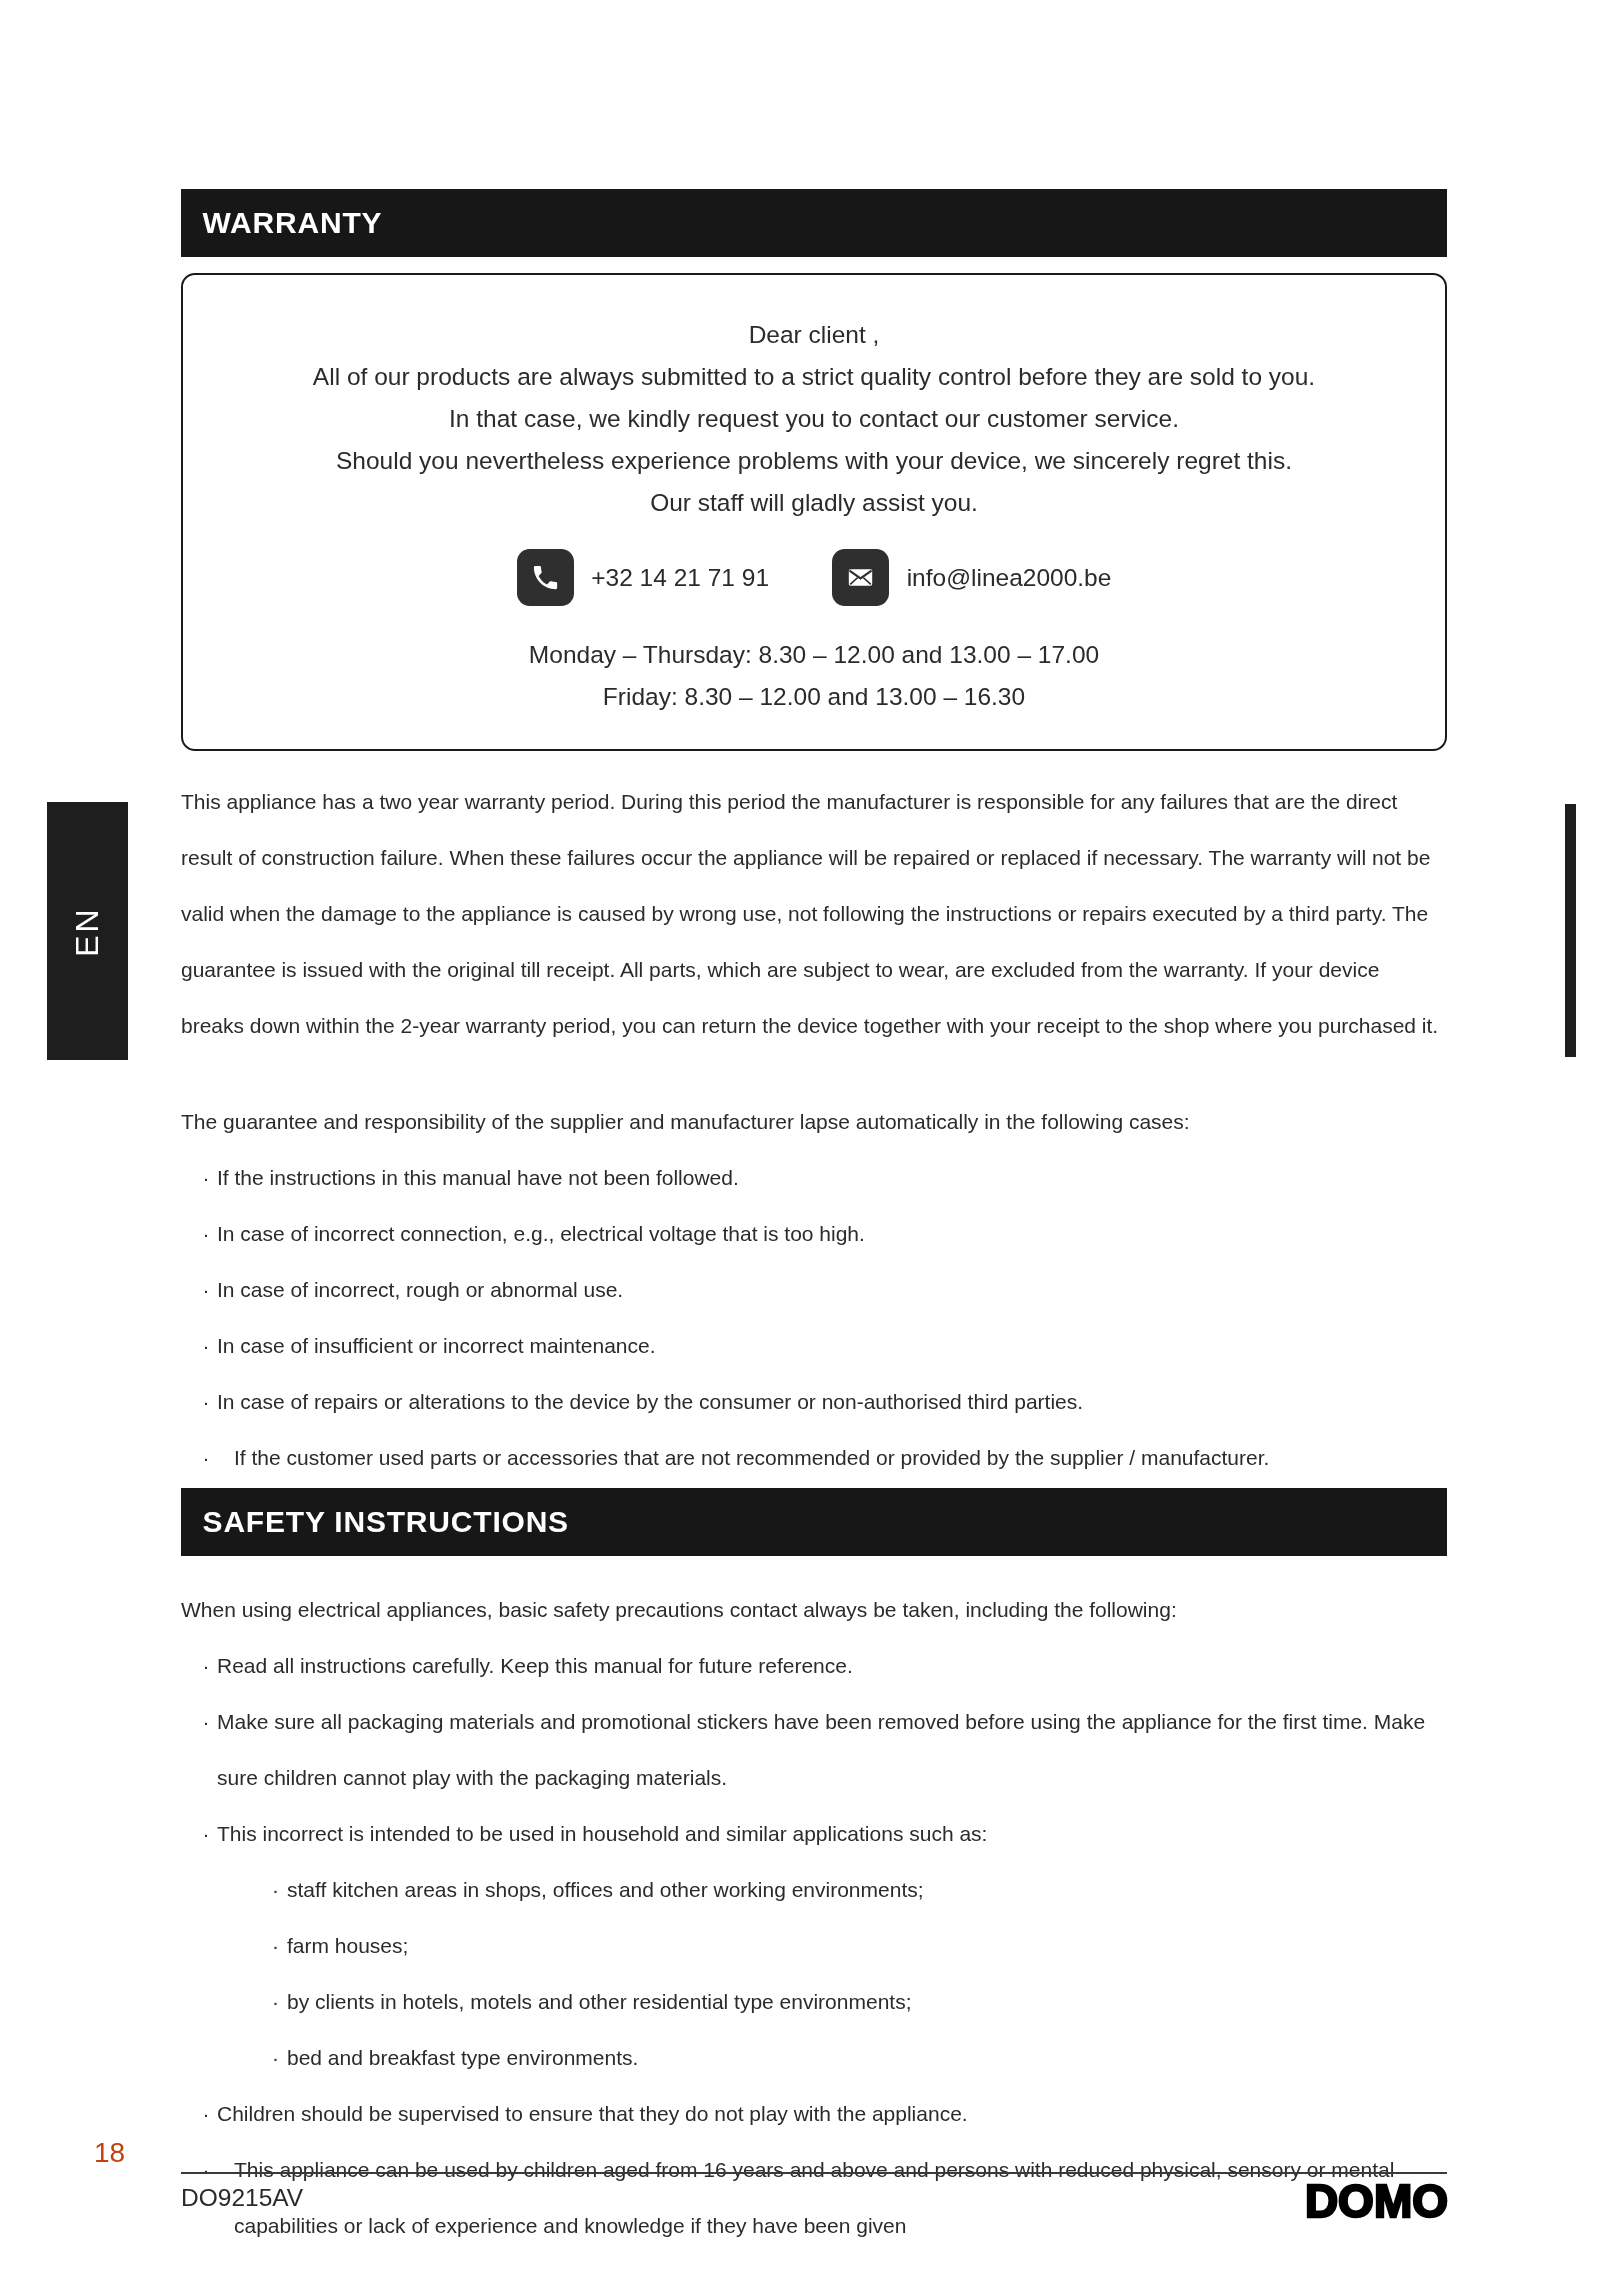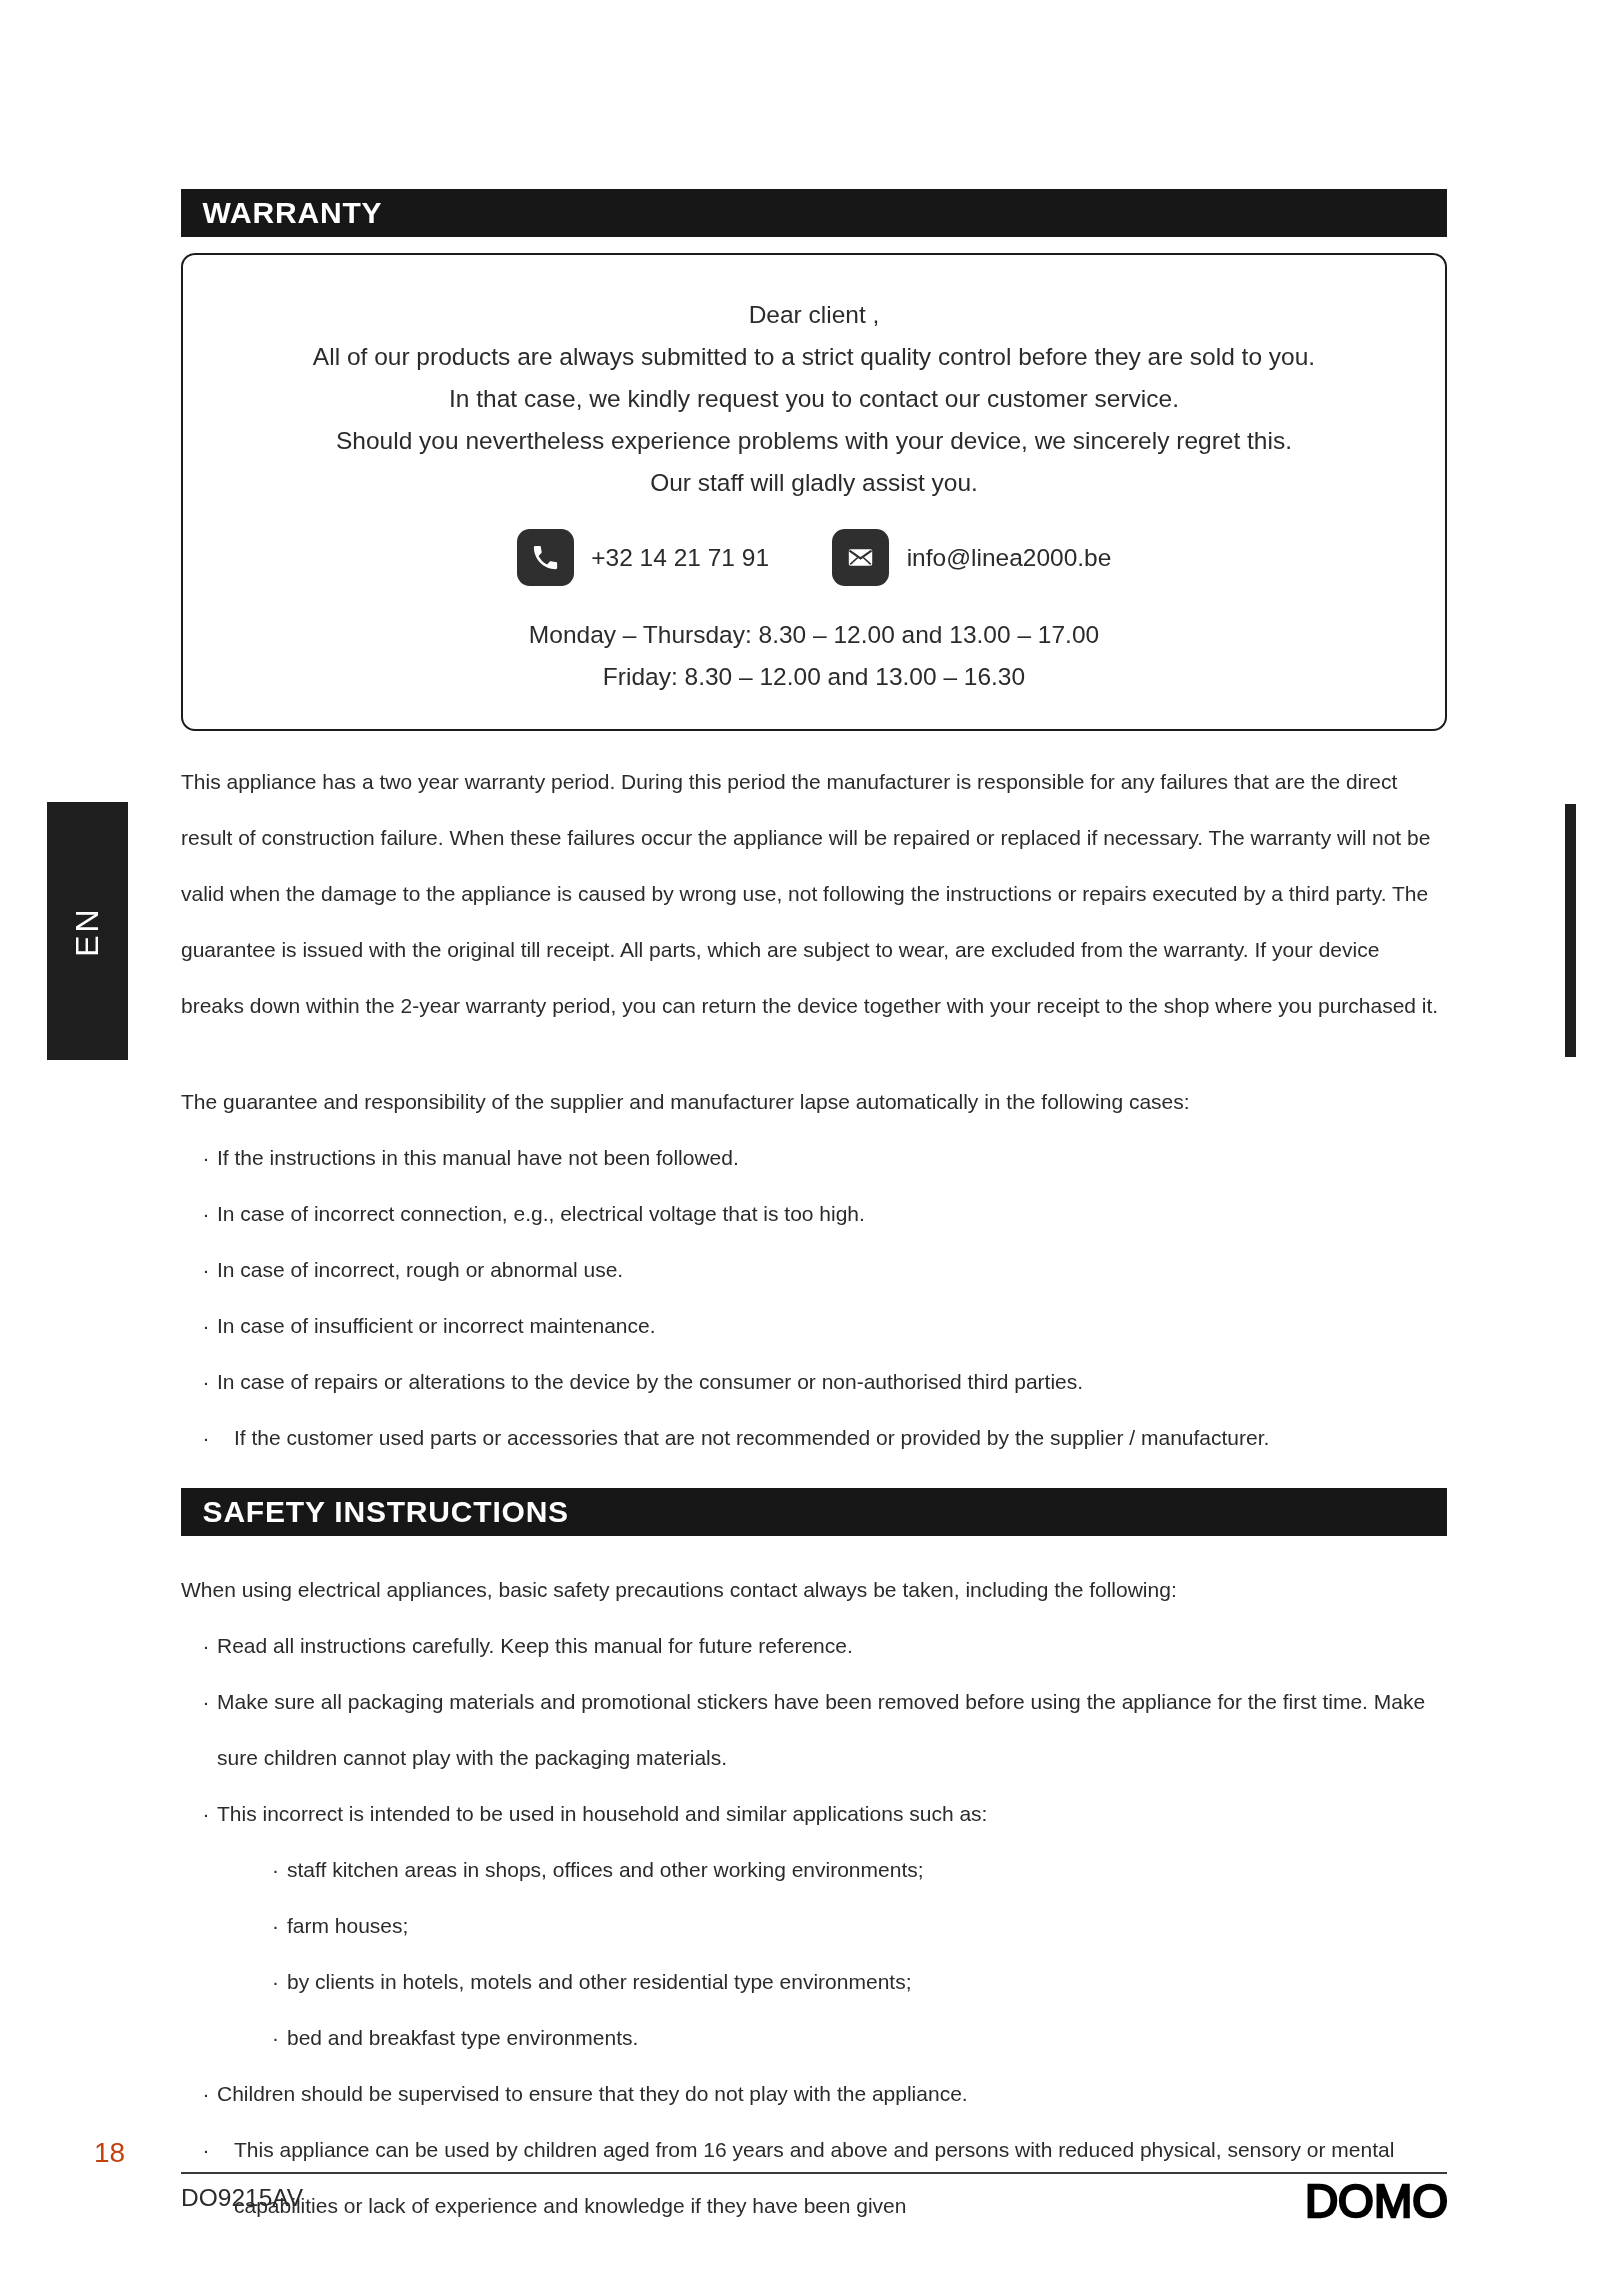--- a/index.html
+++ b/index.html
@@ -23,21 +23,21 @@
   }
   .right-strip {
     position:absolute; left:1565px; top:804px; width:10.8px; height:253px;
     background:#1e1e1e;
   }
 
   
   .content { position:absolute; left:181px; top:189px; width:1266px; }
 
   .section-bar {
-    background:#171717; height:48px; display:flex; align-items:center;
+    background:#171717; height:68px; display:flex; align-items:center;
     padding-left:21.6px;
   }
   .section-title {
     color:#ffffff; font-size:30px; font-weight:bold; letter-spacing:0.8px;
   }
 
   .notice-box {
     margin-top:15.7px; border:2.9px solid #1b1b1b; border-radius:14px;
     padding:39px 33px 31px; text-align:center;
   }
@@ -74,21 +74,21 @@
   }
   .footer-line {
     position:absolute; left:181px; top:2172px; width:1266px; height:0;
     border:none; border-top:2px solid #3a3a3a;
   }
   .model-number {
     position:absolute; left:181px; top:2184px; font-size:24.5px; color:#2b2b2b;
   }
   .brand-logo {
     position:absolute; right:173px; top:2174px; font-size:46px; color:#000000;
-    font-weight:normal; letter-spacing:0px; -webkit-text-stroke:2.5px #000000;
+    font-weight:bold; letter-spacing:0px; -webkit-text-stroke:2.5px #000000;
   }
 </style>
 </head>
 <body>
 
 <div class="page">
 
   <aside class="lang-tab">
     <span class="lang-text">EN</span>
   </aside>

